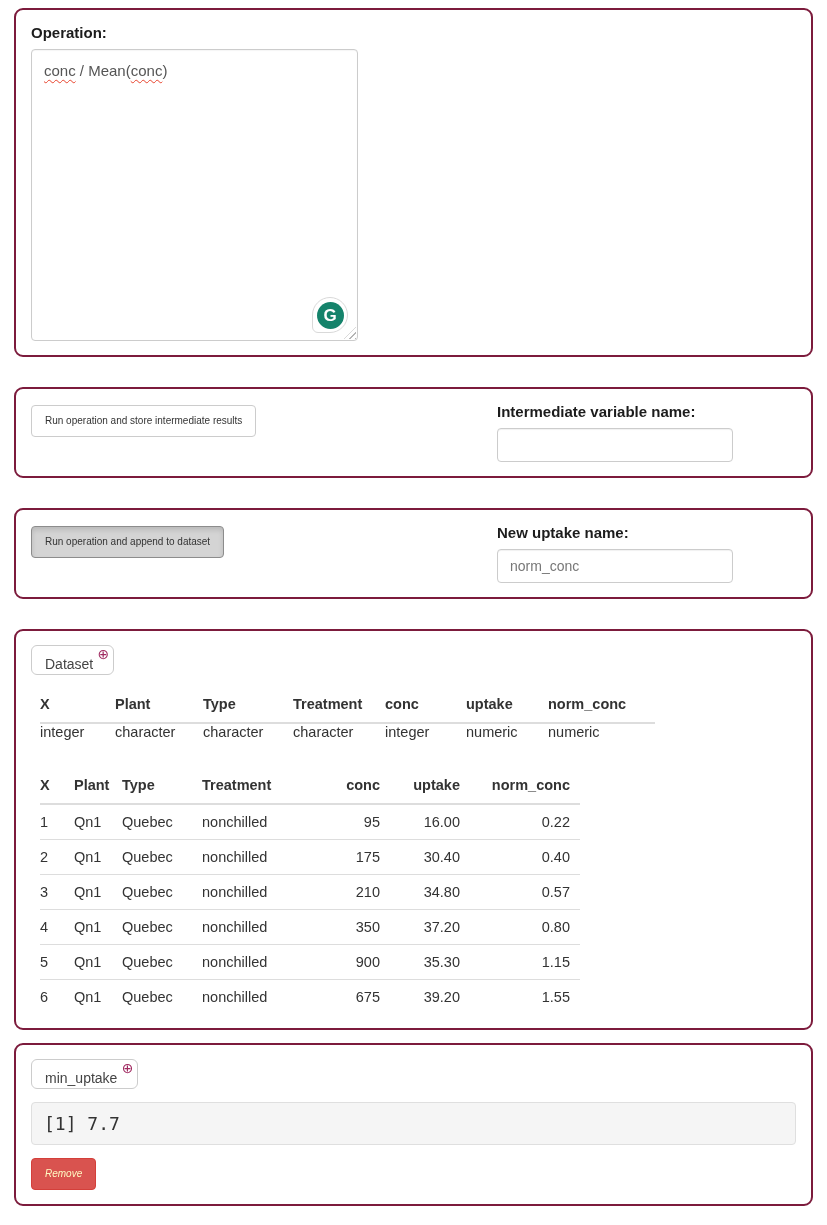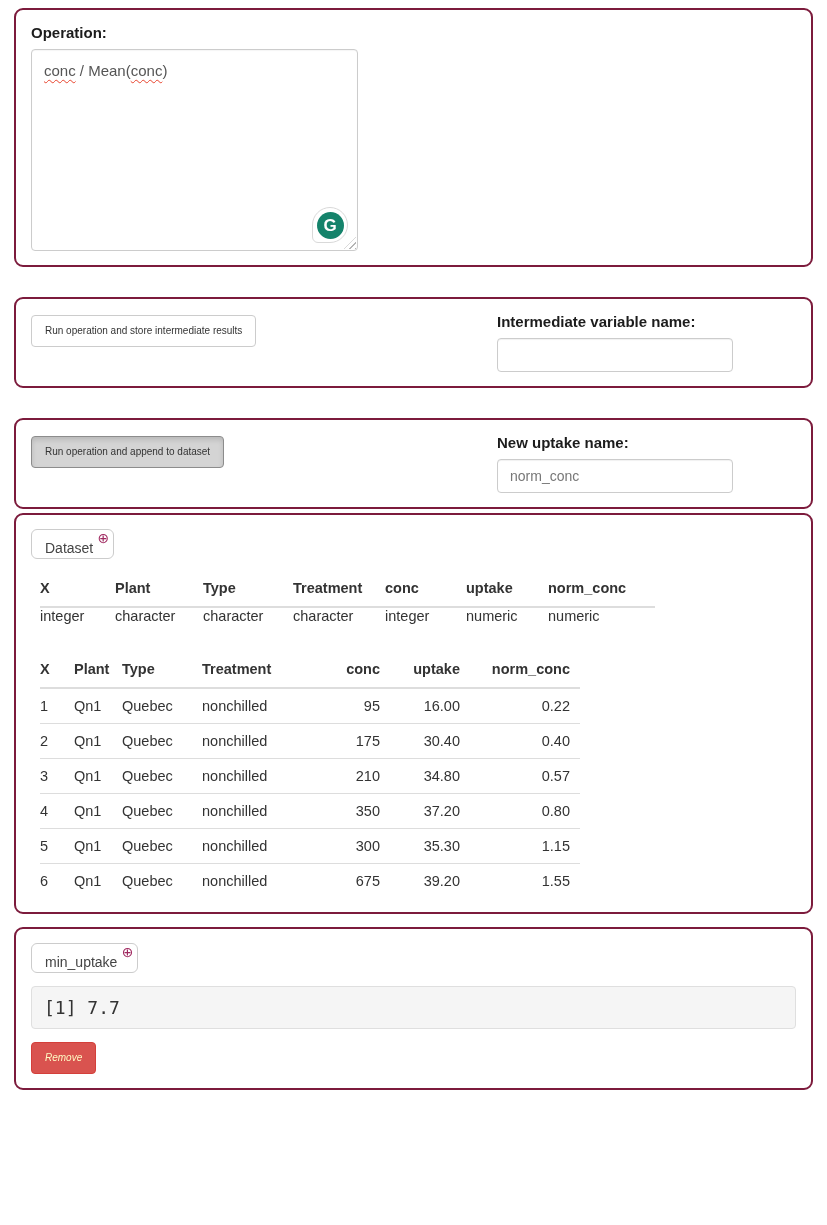--- a/index.html
+++ b/index.html
@@ -10,34 +10,34 @@
     color: #333;
     padding: 8px 14px;
   }
   .panel {
     border: 2px solid #7c1b3c;
     border-radius: 9px;
     padding: 14px 15px;
     background: #fff;
   }
   .gap-lg { margin-bottom: 30px; }
-  .gap-md { margin-bottom: 4px; }
+  .gap-md { margin-bottom: 30px; }
   .gap-sm { margin-bottom: 13px; }
 
   .panel-label, .field-label {
     font-weight: bold;
     font-size: 15px;
     color: #1c1c1c;
     margin-bottom: 8px;
   }
 
   
   .textarea-wrap { position: relative; width: 327px; }
   .fake-textarea {
-    width: 327px; height: 202px;
+    width: 327px; height: 292px;
     border: 1px solid #ccc;
     border-radius: 4px;
     padding: 12px 12px;
     font-size: 15px;
     color: #555;
     background: #fff;
     cursor: text;
     box-shadow: inset 0 1px 1px rgba(0,0,0,.04);
   }
   .squiggle {
@@ -300,21 +300,21 @@
           <td>nonchilled</td>
           <td class="al-r">350</td>
           <td class="al-r">37.20</td>
           <td class="al-r">0.80</td>
         </tr>
         <tr>
           <td>5</td>
           <td>Qn1</td>
           <td>Quebec</td>
           <td>nonchilled</td>
-          <td class="al-r">300</td>
+          <td class="al-r">900</td>
           <td class="al-r">35.30</td>
           <td class="al-r">1.15</td>
         </tr>
         <tr>
           <td>6</td>
           <td>Qn1</td>
           <td>Quebec</td>
           <td>nonchilled</td>
           <td class="al-r">675</td>
           <td class="al-r">39.20</td>

